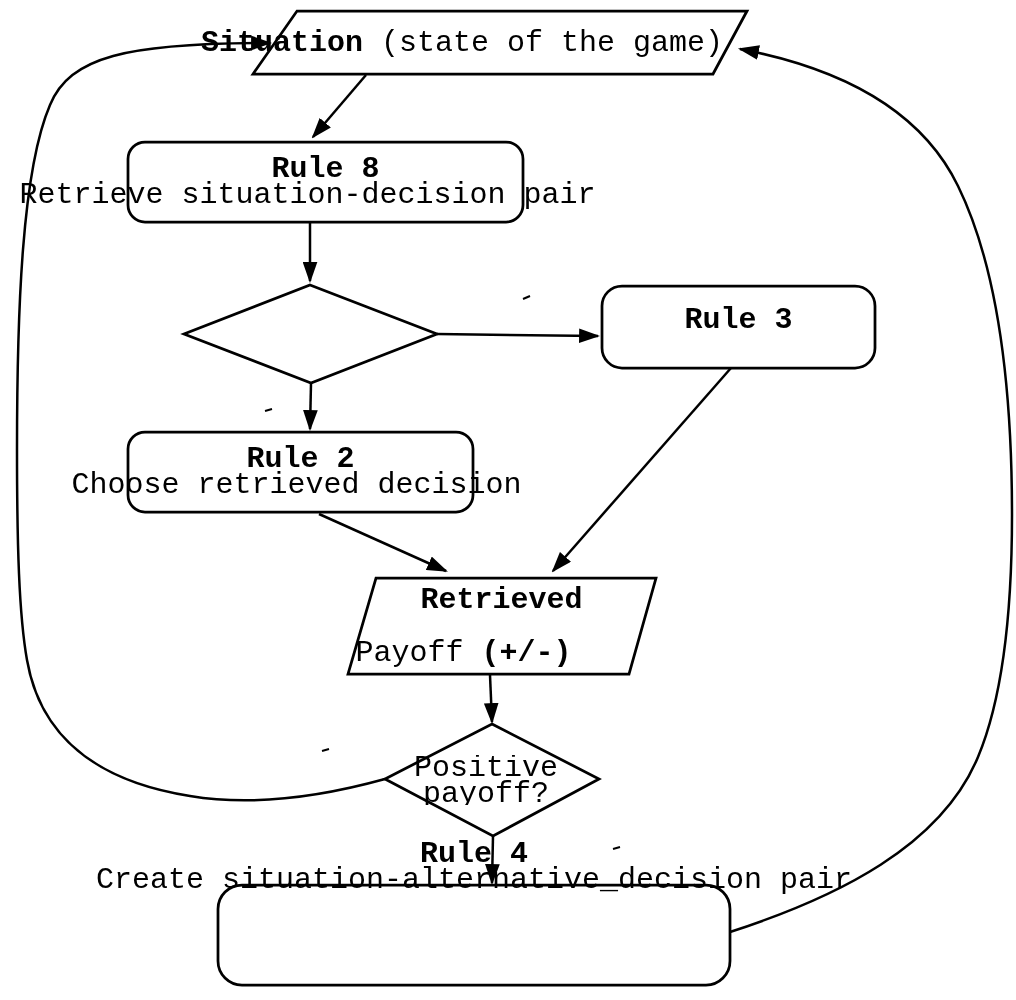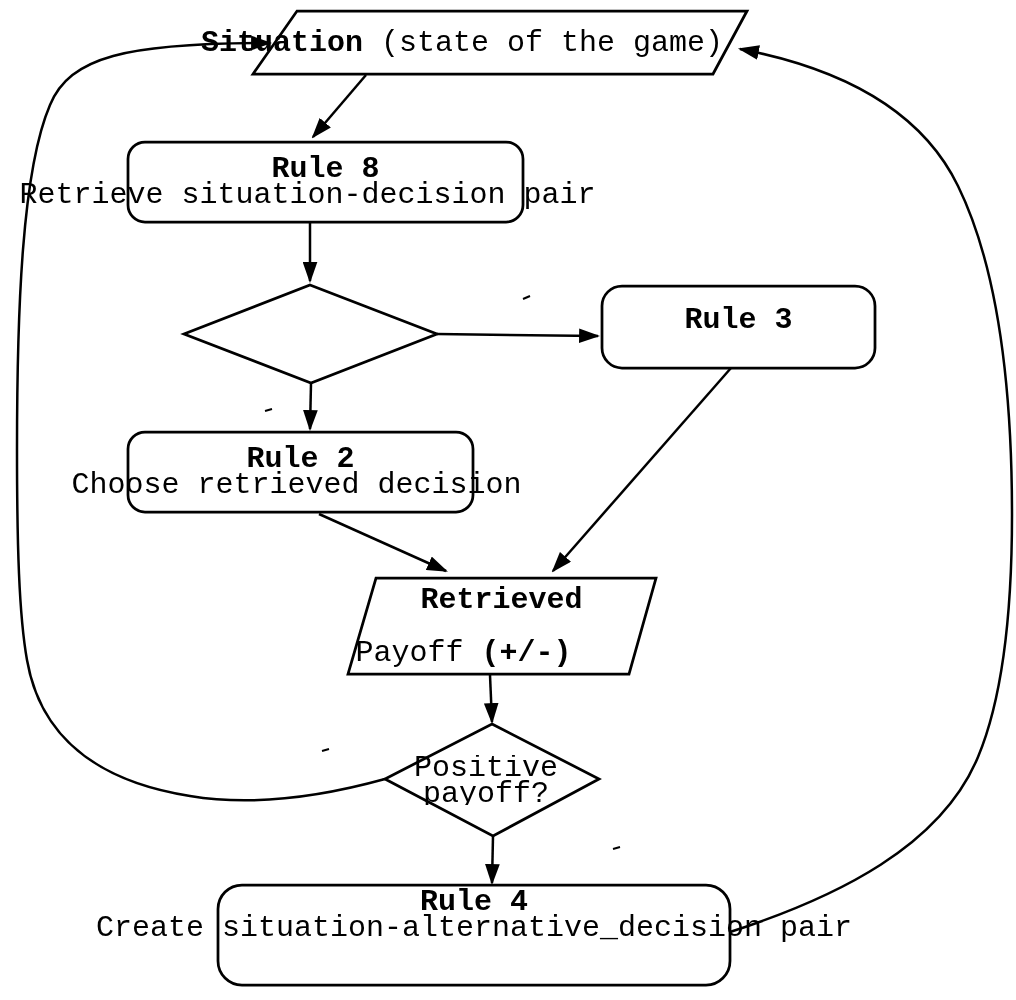--- a/index.html
+++ b/index.html
@@ -31,21 +31,21 @@
   #t-rule1 .l2{left:-18px;}
   #t-retrieved{left:184px;top:285px;width:253px;height:98px;}
   #t-rule3{left:602px;top:286px;width:273px;height:68px;}
   #t-rule2{left:128px;top:432px;width:345px;height:80px;border-radius:11px;}
   #t-rule2 .l2{left:-24px;margin-left:40px;}
   #t-feedback{left:347px;top:578px;width:309px;height:97px;}
   #t-feedback .l2{left:-38px;margin-top:27px;}
   #t-positive{left:385px;top:755px;width:214px;height:50px;
     justify-content:flex-start;overflow:hidden;}
   #t-positive .line{left:-6px;}
-  #t-rule4{left:218px;top:885px;width:512px;height:76px;
+  #t-rule4{left:218px;top:837px;width:512px;height:76px;
     box-sizing:border-box;padding-bottom:16px;}
 </style>
 </head>
 <body>
 
 <div id="canvas">
 
   <svg id="shapes" width="1016" height="1000" viewBox="0 0 1016 1000">
     <defs>
       <marker id="ah" viewBox="0 0 10 7" refX="9" refY="3.5" markerWidth="21" markerHeight="15" orient="auto" markerUnits="userSpaceOnUse">

